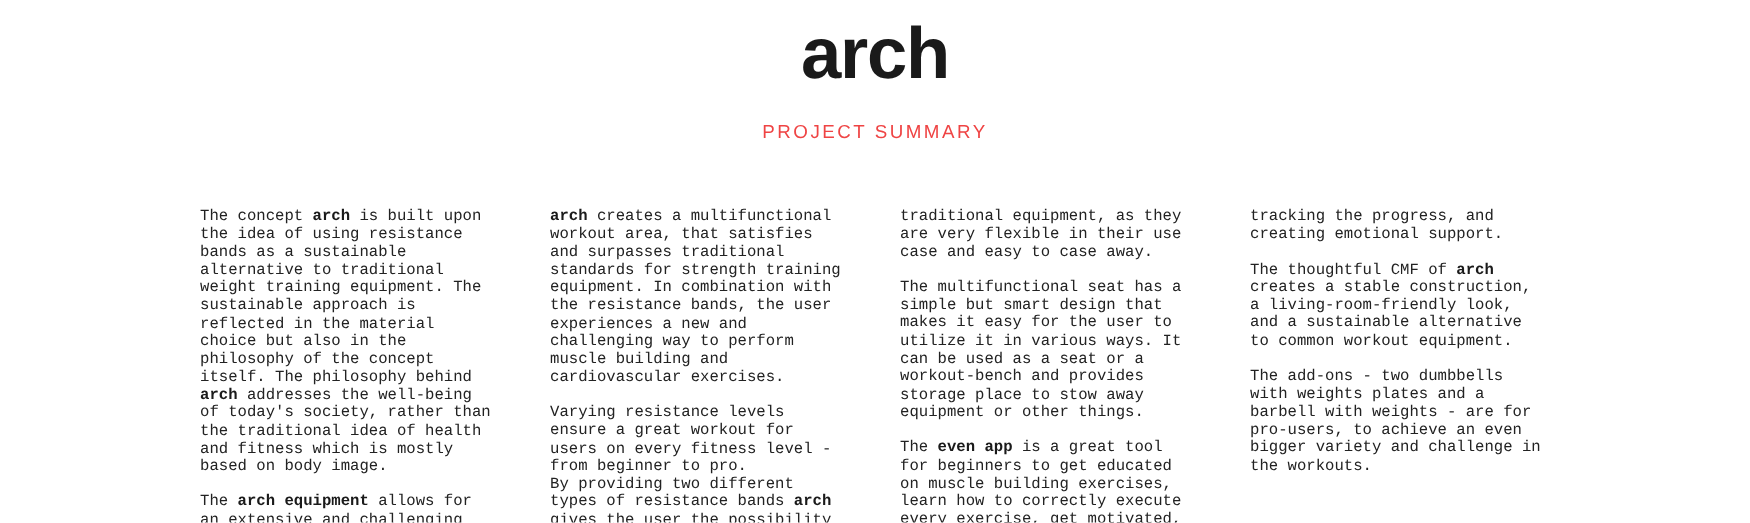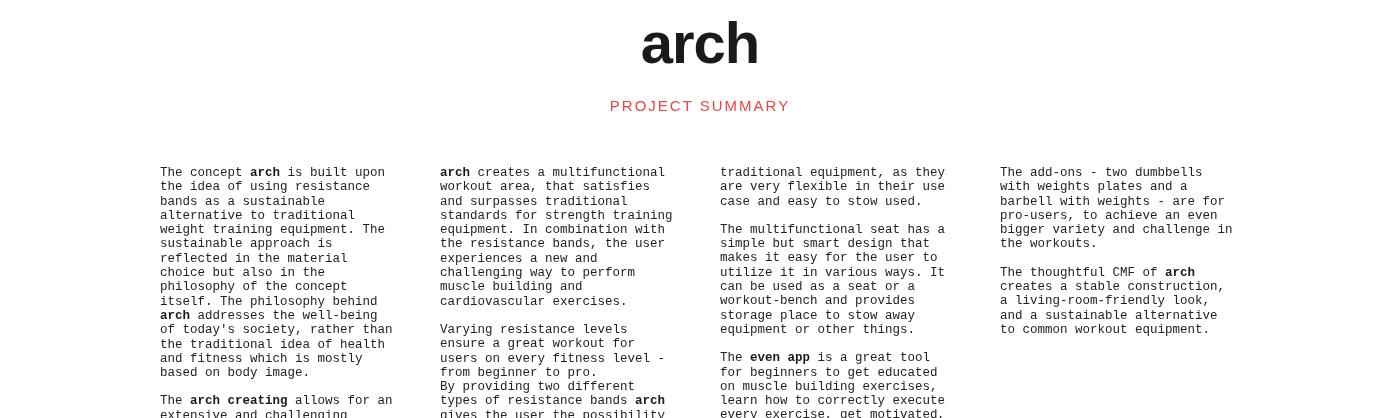--- a/index.html
+++ b/index.html
@@ -70,30 +70,31 @@
 </style>
 </head>
 <body>
 
 <div class="page">
   <h1 class="wordmark">arch</h1>
   <div class="subtitle">PROJECT SUMMARY</div>
   <main class="columns">
       <div class="col">
         <p>The concept <strong>arch</strong> is built upon the idea of using resistance bands as a sustainable alternative to traditional weight training equipment. The sustainable approach is reflected in the material choice but also in the philosophy of the concept itself. The philosophy behind <strong>arch</strong> addresses the well-being of today's society, rather than the traditional idea of health and fitness which is mostly based on body image.</p>
-        <p>The <strong>arch creating</strong> allows for an extensive and challenging workout while only taking up little space. The four key-components ensure a holistic and valuable user experience.</p>
+        <p>The <strong>arch equipment</strong> allows for an extensive and challenging workout while only taking up little space. The four key-components ensure a holistic and valuable user experience.</p>
       </div>
       <div class="col">
         <p><strong>arch</strong> creates a multifunctional workout area, that satisfies and surpasses traditional standards for strength training equipment. In combination with the resistance bands, the user experiences a new and challenging way to perform muscle building and cardiovascular exercises.</p>
         <p>Varying resistance levels ensure a great workout for users on every fitness level - from beginner to pro.
 By providing two different types of resistance bands <strong>arch</strong> gives the user the possibility to work out every muscle group from head to toe! Fitness bands are the perfect alternative to</p>
       </div>
       <div class="col">
-        <p>traditional equipment, as they are very flexible in their use case and easy to stow used.</p>
+        <p>traditional equipment, as they are very flexible in their use case and easy to case away.</p>
         <p>The multifunctional seat has a simple but smart design that makes it easy for the user to utilize it in various ways. It can be used as a seat or a workout-bench and provides storage place to stow away equipment or other things.</p>
         <p>The <strong>even app</strong> is a great tool for beginners to get educated on muscle building exercises, learn how to correctly execute every exercise, get motivated, and build a new, healthy habit. But the app is also great for pros, inspiring the user, recommending exercises and workouts,</p>
       </div>
       <div class="col">
+        <p>tracking the progress, and creating emotional support.</p>
+        <p>The thoughtful CMF of <strong>arch</strong> creates a stable construction, a living-room-friendly look, and a sustainable alternative to common workout equipment.</p>
         <p>The add-ons - two dumbbells with weights plates and a barbell with weights - are for pro-users, to achieve an even bigger variety and challenge in the workouts.</p>
-        <p>The thoughtful CMF of <strong>arch</strong> creates a stable construction, a living-room-friendly look, and a sustainable alternative to common workout equipment.</p>
       </div>
     </main>
 </div>
 
 </body></html>

